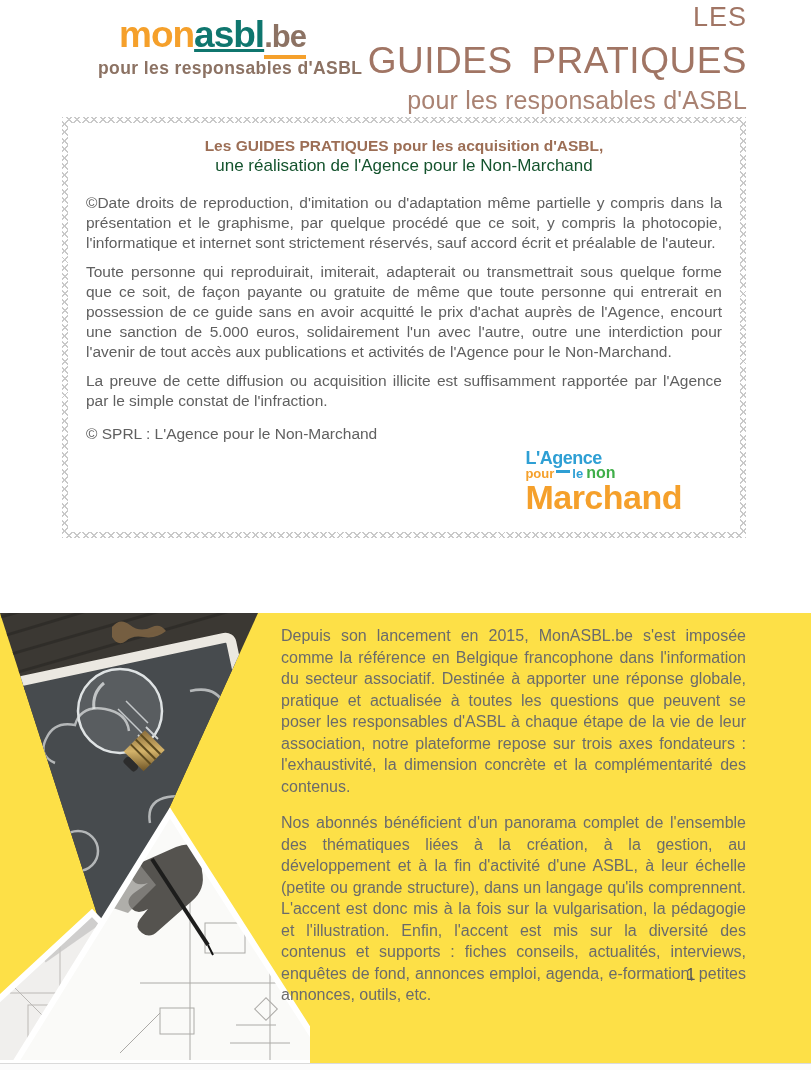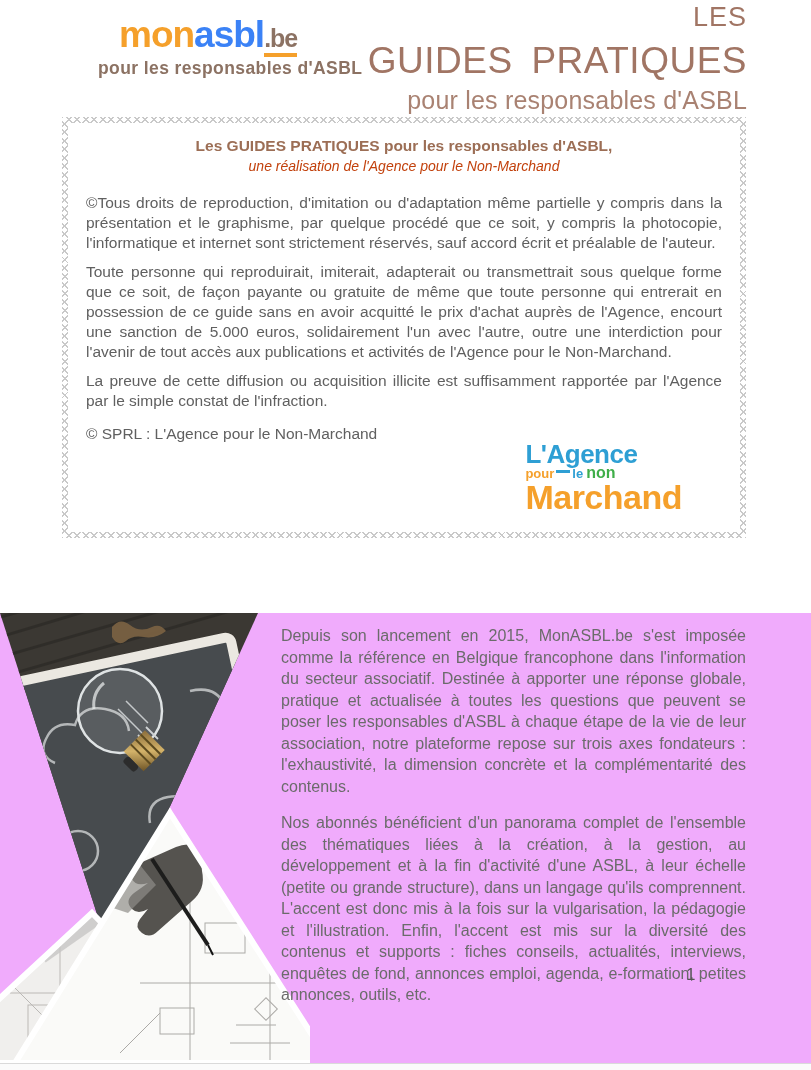--- a/index.html
+++ b/index.html
@@ -4,56 +4,56 @@
 <style>
   html,body{margin:0;padding:0;background:#e9e9e9;}
   .page{
     position:relative;width:811px;height:1070px;background:#ffffff;
     font-family:"Liberation Sans",sans-serif;overflow:hidden;margin:0 auto;
   }
   
   .monasbl-logo{position:absolute;left:98px;top:16px;line-height:1;}
   .monasbl-main{font-weight:800;font-size:37px;letter-spacing:-1px;}
   .monasbl-main .p1{color:#F5A02B;margin-left:21px;}
-  .monasbl-main .p2{color:#3b82f6;}
-  .monasbl-main .p3{color:#8C7263;font-size:25px;border-bottom:4px solid #F5A02B;padding-bottom:1px;}
+  .monasbl-main .p2{color:#0f766e;text-decoration:underline;}
+  .monasbl-main .p3{color:#8C7263;font-size:31px;border-bottom:4px solid #F5A02B;padding-bottom:1px;}
   .monasbl-tag{color:#8C7263;font-size:17.5px;font-weight:700;margin-top:7px;letter-spacing:.4px;}
   .guides-title{position:absolute;right:64px;top:4px;display:flex;flex-direction:column;align-items:flex-end;color:#A17564;line-height:1;}
   .guides-les{font-size:27px;font-weight:400;letter-spacing:1px;margin-bottom:-5px;}
   .guides-main{font-size:37px;font-weight:400;letter-spacing:.5px;word-spacing:8px;margin-top:16px;}
   .guides-sub{font-size:25px;font-weight:300;color:#A98272;margin-top:9px;letter-spacing:.2px;}
   
   .copyright-border{
     position:absolute;left:62px;top:117px;width:684px;height:421px;box-sizing:border-box;
     padding:6px;background-color:#fff;
     background-image:
       repeating-linear-gradient(45deg,#c9c9c9 0 1.4px,transparent 1.4px 6px),
       repeating-linear-gradient(135deg,#c9c9c9 0 1.4px,transparent 1.4px 6px);
   }
   .copyright-inner{
     position:relative;background:#ffffff;width:100%;height:100%;box-sizing:border-box;
     padding:13px 18px 14px 18px;overflow:hidden;
   }
   .cb-head1{text-align:center;color:#9C6E55;font-weight:700;font-size:15.5px;line-height:20px;}
-  .cb-head2{text-align:center;color:#c2410c;font-size:14px;line-height:20px;font-style:italic;}
+  .cb-head2{text-align:center;color:#14532d;font-size:17px;line-height:20px;}
   .cb-p{margin:0;margin-top:17px;color:#606060;font-size:15.5px;line-height:20px;text-align:justify;}
   .cb-p + .cb-p{margin-top:9px;}
   .cb-publisher{margin-top:13px;color:#606060;font-size:15.5px;line-height:20px;}
   .cb-date{margin-top:13px;color:#606060;font-size:15.5px;line-height:20px;}
   
   .anm-logo{position:absolute;right:58px;bottom:18px;line-height:1;font-weight:700;}
-  .anm-l1{color:#2E9FD4;font-size:26px;letter-spacing:-.5px;}
+  .anm-l1{color:#2E9FD4;font-size:18px;letter-spacing:-.5px;}
   .anm-l2{display:flex;align-items:center;margin-top:-2px;}
   .anm-pour{color:#F5A02B;font-size:13px;}
   .anm-dash{display:inline-block;width:14px;height:3px;background:#2E9FD4;margin:0 2px 4px 2px;}
   .anm-le{color:#2E9FD4;font-size:13px;margin-right:3px;}
   .anm-non{color:#3FAE49;font-size:16px;}
   .anm-l3{color:#F5A02B;font-size:34px;margin-top:-1px;letter-spacing:-.5px;}
   
-  .bottom-section{position:absolute;left:0;top:613px;width:811px;height:450px;background:#f0abfc;}
+  .bottom-section{position:absolute;left:0;top:613px;width:811px;height:450px;background:#fde047;}
   .collage{position:absolute;left:0;top:0;}
   .intro-text{position:absolute;left:281px;top:12px;width:465px;}
   .intro-text p{margin:0;color:#6B6B6B;font-size:16px;line-height:21.5px;text-align:justify;}
   .intro-text p + p{margin-top:15px;}
   .page-number{position:absolute;left:686px;top:352px;color:#555555;font-size:17px;}
   .bottom-strip{position:absolute;left:0;top:1063px;width:811px;height:7px;background:#fbfbfb;border-top:1px solid #dadada;box-sizing:border-box;}
 </style>
 </head>
 <body>
 
@@ -65,23 +65,23 @@
   </div>
 
   <div class="guides-title">
     <div class="guides-les">LES</div>
     <div class="guides-main">GUIDES PRATIQUES</div>
     <div class="guides-sub">pour les responsables d'ASBL</div>
   </div>
 
   <div class="copyright-border">
     <div class="copyright-inner">
-      <div class="cb-head1">Les GUIDES PRATIQUES pour les responsables d'ASBL,</div>
+      <div class="cb-head1">Les GUIDES PRATIQUES pour les acquisition d'ASBL,</div>
       <div class="cb-head2">une réalisation de l'Agence pour le Non-Marchand</div>
-      <p class="cb-p">©Tous droits de reproduction, d'imitation ou d'adaptation même partielle y compris dans la présentation et le graphisme, par quelque procédé que ce soit, y compris la photocopie, l'informatique et internet sont strictement réservés, sauf accord écrit et préalable de l'auteur.</p>
+      <p class="cb-p">©Date droits de reproduction, d'imitation ou d'adaptation même partielle y compris dans la présentation et le graphisme, par quelque procédé que ce soit, y compris la photocopie, l'informatique et internet sont strictement réservés, sauf accord écrit et préalable de l'auteur.</p>
       <p class="cb-p">Toute personne qui reproduirait, imiterait, adapterait ou transmettrait sous quelque forme que ce soit, de façon payante ou gratuite de même que toute personne qui entrerait en possession de ce guide sans en avoir acquitté le prix d'achat auprès de l'Agence, encourt une sanction de 5.000 euros, solidairement  l'un avec l'autre, outre une interdiction pour l'avenir de tout accès aux publications et activités de l'Agence pour le Non-Marchand.</p>
       <p class="cb-p">La preuve de cette diffusion ou acquisition illicite est suffisamment rapportée par l'Agence par le simple constat de l'infraction.</p>
       <div class="cb-publisher">© SPRL : L'Agence pour le Non-Marchand</div>
 
       <div class="anm-logo">
         <div class="anm-l1">L'Agence</div>
         <div class="anm-l2">
           <span class="anm-pour">pour</span>
           <span class="anm-dash"></span>
           <span class="anm-le">le</span>

